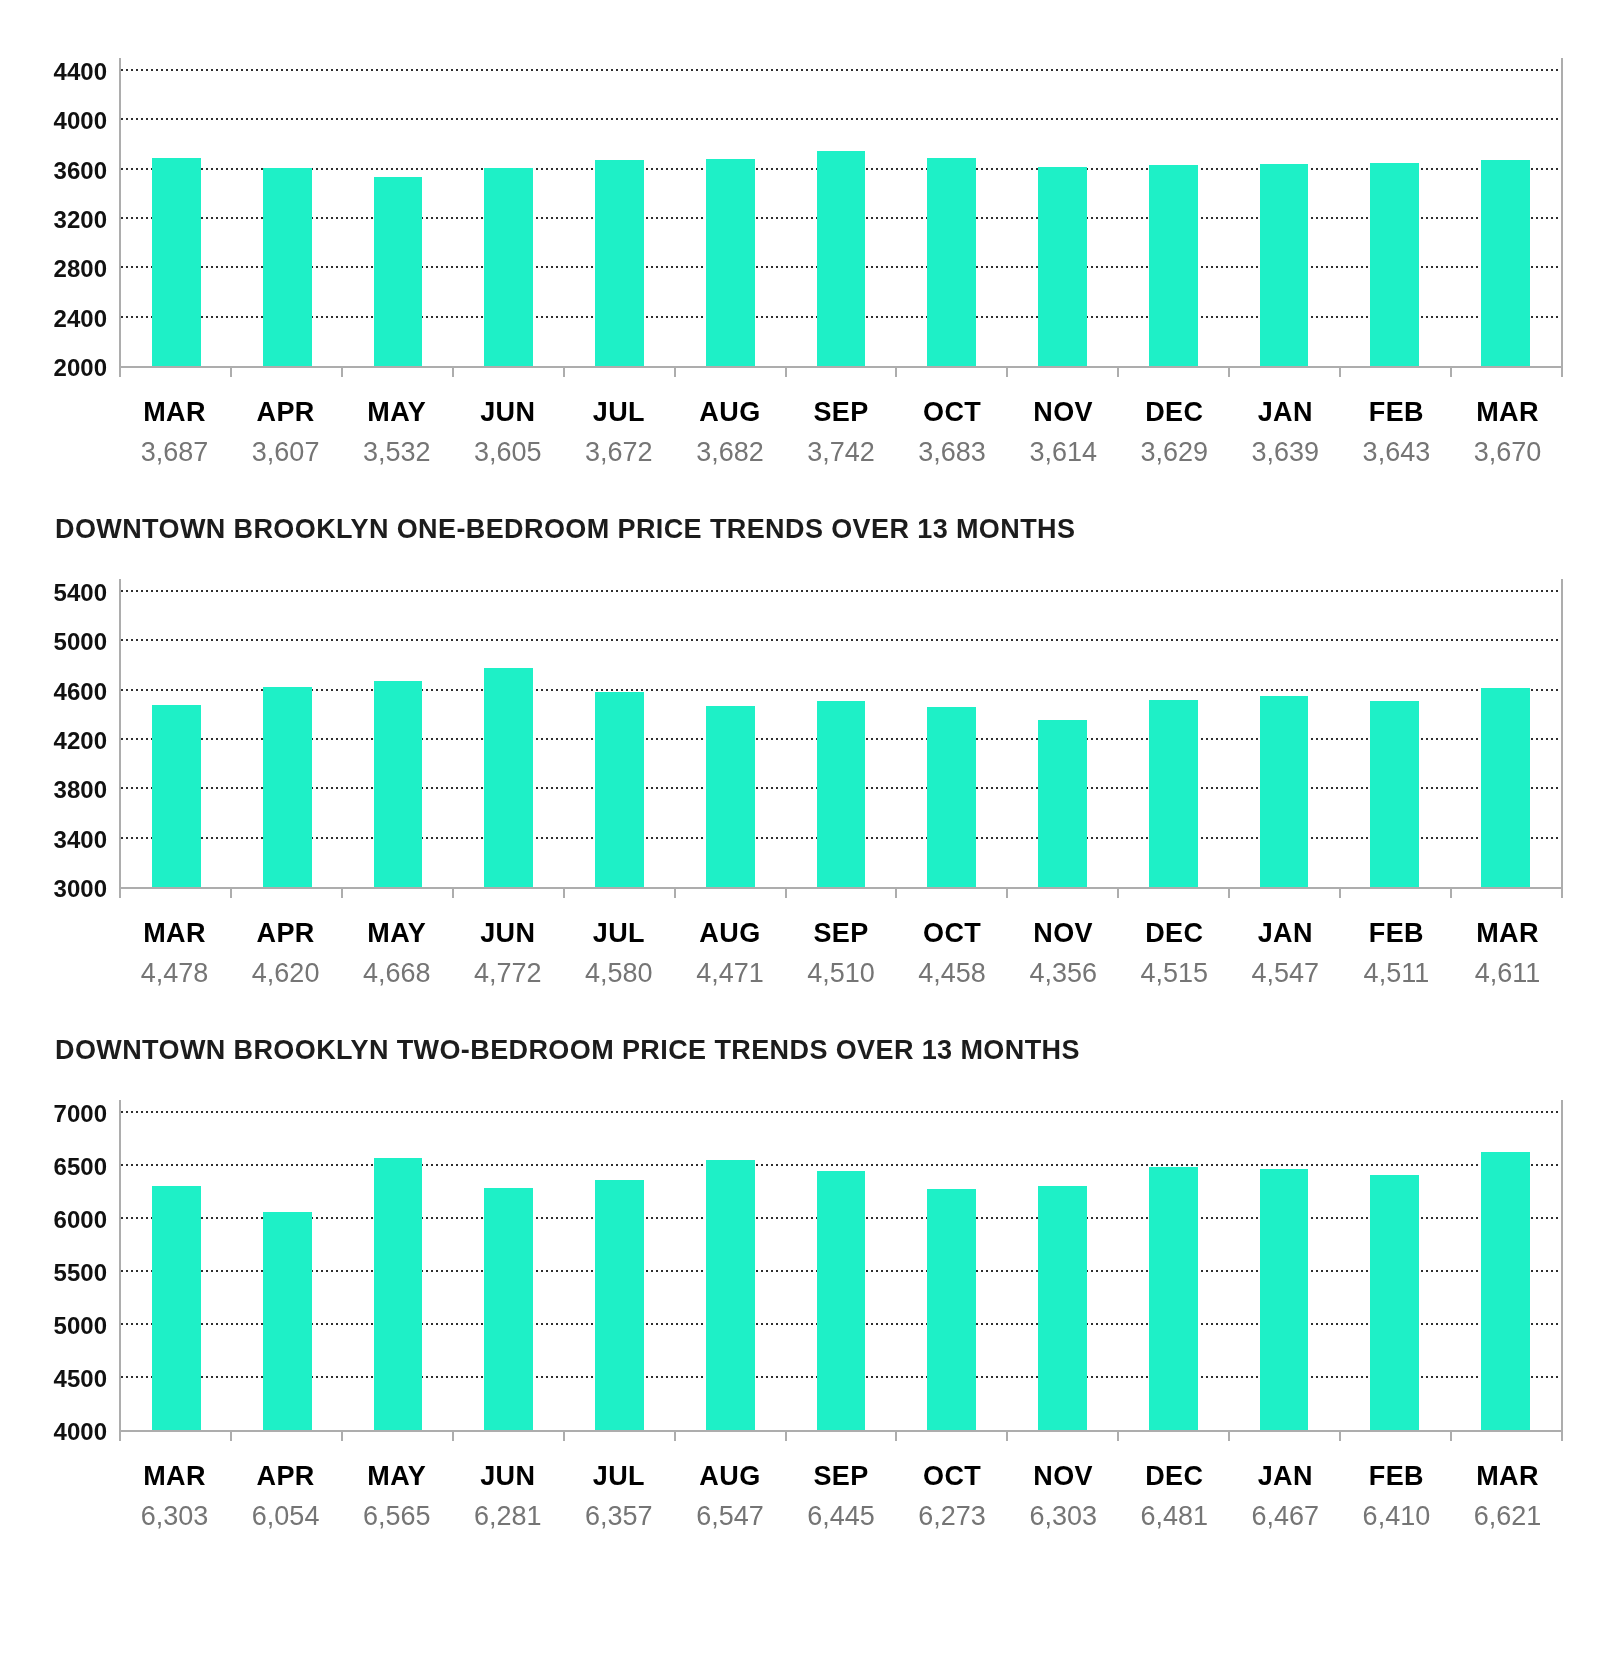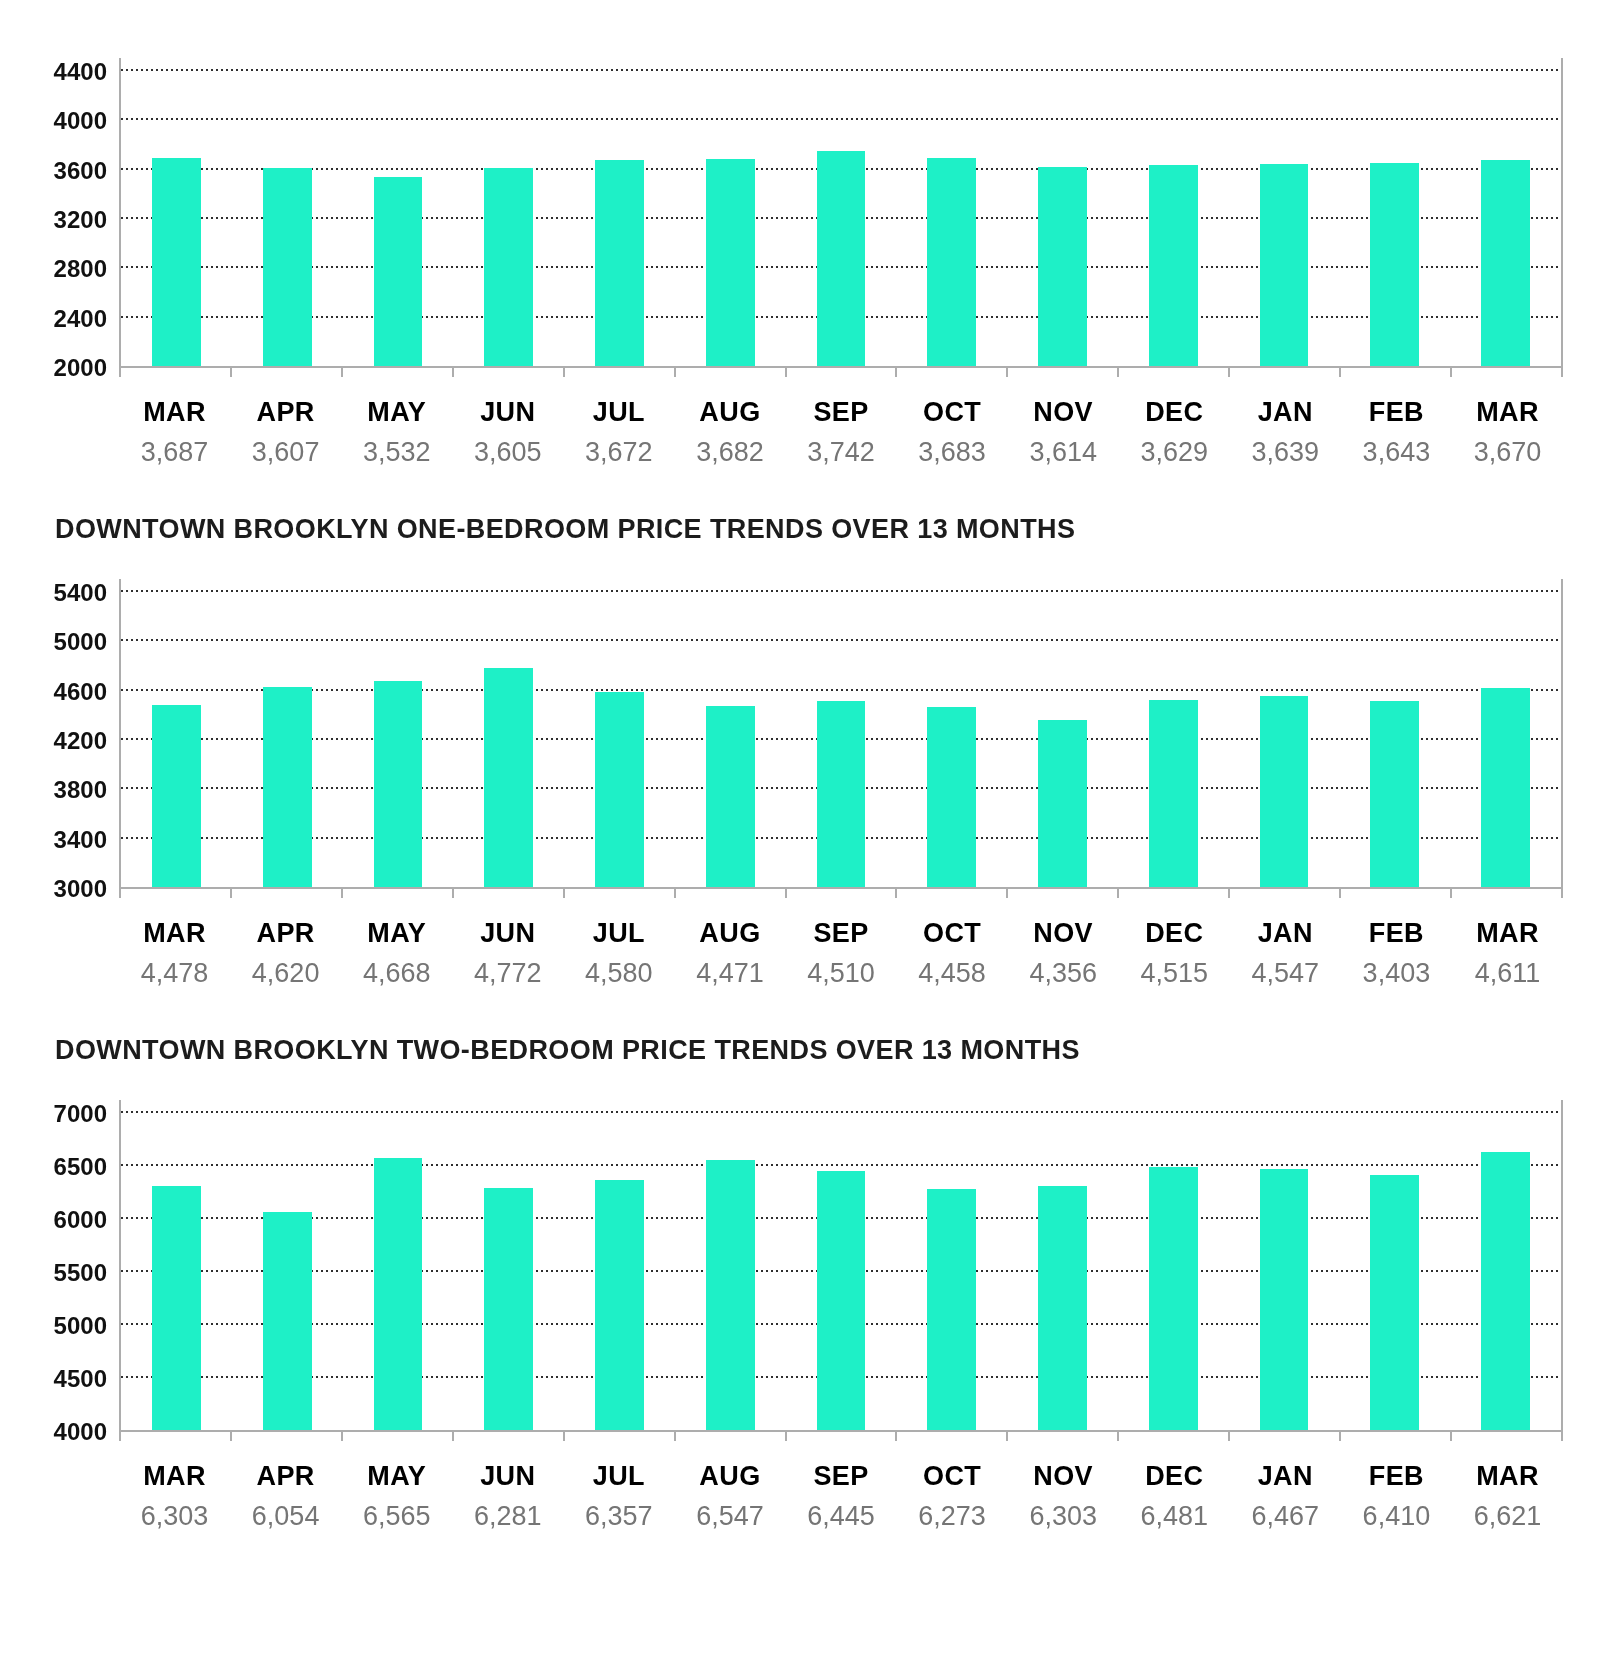--- a/index.html
+++ b/index.html
@@ -367,21 +367,21 @@
       <div class="x-cell" data-name="x-label-cell">
         <div class="month" data-name="month-label">DEC</div>
         <div class="value" data-name="value-label">4,515</div>
       </div>
       <div class="x-cell" data-name="x-label-cell">
         <div class="month" data-name="month-label">JAN</div>
         <div class="value" data-name="value-label">4,547</div>
       </div>
       <div class="x-cell" data-name="x-label-cell">
         <div class="month" data-name="month-label">FEB</div>
-        <div class="value" data-name="value-label">3,403</div>
+        <div class="value" data-name="value-label">4,511</div>
       </div>
       <div class="x-cell" data-name="x-label-cell">
         <div class="month" data-name="month-label">MAR</div>
         <div class="value" data-name="value-label">4,611</div>
       </div>
     </div>
 </section>
 
 <section class="chart" data-name="chart-two-bedroom">
   <h2 class="chart-title" data-name="chart-title">DOWNTOWN BROOKLYN TWO-BEDROOM PRICE TRENDS OVER 13 MONTHS</h2>

